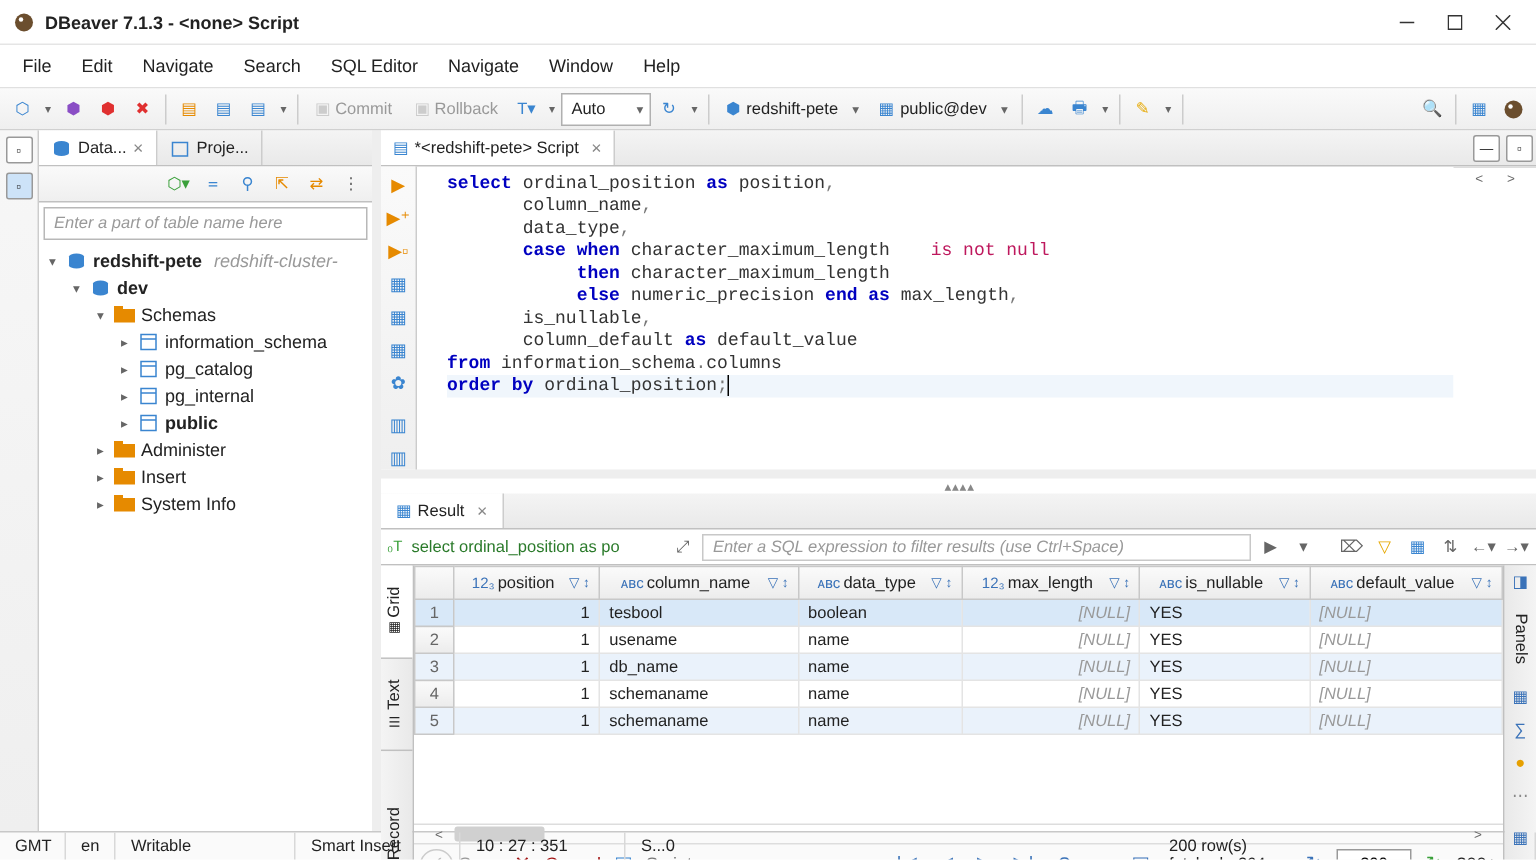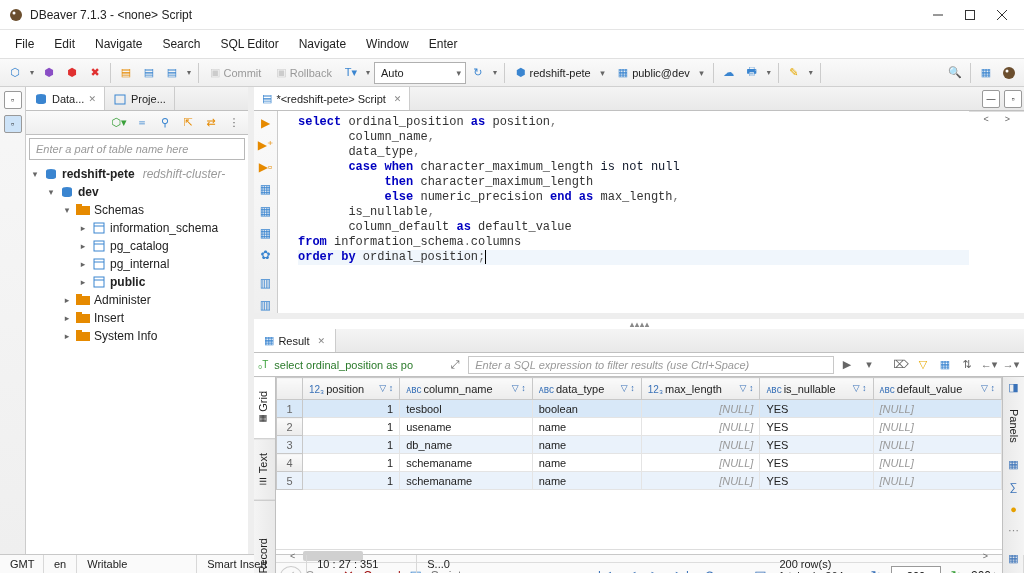--- a/index.html
+++ b/index.html
@@ -1,21 +1,21 @@
 <!DOCTYPE html>
 <html><head>
 <meta charset="utf-8">
 <style>
   * { box-sizing: border-box; margin: 0; padding: 0; }
   body { font-family: "Segoe UI", Tahoma, sans-serif; font-size: 12px; color: #222; background: #fff; overflow: hidden; width: 1024px; height: 573px; }
   
   
   .titlebar { display: flex; align-items: center; height: 30px; padding: 0 8px; border-bottom: 1px solid #e5e5e5; }
   .titlebar .icon { width: 16px; height: 16px; margin-right: 6px; }
-  .titlebar .title { flex: 1; font-size: 12px; }
+  .titlebar .title { flex: 1; font-size: 12px; font-weight: bold; }
   .titlebar .winbtns { display: flex; gap: 20px; padding-right: 8px; }
   .titlebar .winbtns span { width: 12px; height: 12px; display: inline-flex; align-items: center; justify-content: center; cursor: pointer; }
   
   
   .menubar { display: flex; gap: 2px; padding: 4px 6px; border-bottom: 1px solid #e0e0e0; }
   .menubar span { padding: 3px 9px; cursor: pointer; }
   
   
   .toolbar { display: flex; align-items: center; height: 28px; padding: 2px 4px; gap: 1px; border-bottom: 1px solid #d0d0d0; background: linear-gradient(#fafafa,#efefef); }
   .tbtn { width: 22px; height: 22px; display: inline-flex; align-items: center; justify-content: center; border: 1px solid transparent; border-radius: 2px; cursor: pointer; font-size: 11px; }
@@ -51,21 +51,21 @@
   .edtabs .spacer { flex: 1; }
   .edtabs .tbtn2 { width: 18px; height: 18px; margin: 3px 2px; display: flex; align-items: center; justify-content: center; border: 1px solid #999; background: #fff; font-size: 9px; cursor: pointer; border-radius: 2px; }
   
   .editorwrap { display: flex; flex: 0 0 auto; height: 208px; border-bottom: 6px solid #eeeeee; }
   .edgutter { width: 24px; background: linear-gradient(#fafafa,#efefef); border-right: 1px solid #ccc; display: flex; flex-direction: column; align-items: center; padding-top: 4px; gap: 6px; }
   .edgutter .gicon { width: 18px; height: 18px; display: flex; align-items: center; justify-content: center; font-size: 12px; cursor: pointer; color: #e68a00; }
   .editor { flex: 1; font-family: Consolas, "Courier New", monospace; font-size: 12px; padding: 4px 0 0 20px; line-height: 15px; position: relative; overflow-x: auto; }
   .editor .line { white-space: pre; }
   .editor .hl-line { background: #f0f6fc; }
   .kw-blue { color: #0000c0; font-weight: bold; }
-  .kw-red { color: #0f172a; }
+  .kw-red { color: #be185d; margin-left: 20px; }
   .kw-gray { color: #777; }
   .id { color: #333; }
   .cursor { display: inline-block; width: 1px; height: 14px; background: #000; vertical-align: text-bottom; }
   .ed-scroll { height: 14px; border-top: 1px solid #ddd; padding: 0 14px; display: flex; align-items: center; }
   .splitgrip { height: 10px; display: flex; align-items: center; justify-content: center; }
   .splitgrip span { font-size: 9px; color: #888; letter-spacing: -1px; }
   
   .results { flex: 1; display: flex; flex-direction: column; }
   .rtabs { display: flex; height: 24px; background: linear-gradient(#f4f4f4,#e9e9e9); border-bottom: 1px solid #c0c0c0; align-items: stretch; }
   .rtab { display: flex; align-items: center; padding: 0 10px; gap: 4px; background: #fff; border-right: 1px solid #ccc; font-size: 11px; cursor: pointer; }
@@ -73,21 +73,21 @@
   .rfilterbar .qlabel { color: #2a7a2a; font-size: 11px; white-space: nowrap; overflow: hidden; padding: 0 2px; }
   .rfilterbar .qfilter { flex: 1; border: 1px solid #c8c8c8; height: 18px; padding: 0 6px; color: #999; font-style: italic; font-size: 11px; display: flex; align-items: center; }
   .rfilterbar .ricon { width: 18px; height: 18px; display: flex; align-items: center; justify-content: center; font-size: 11px; cursor: pointer; color: #666; }
   
   .gridwrap { flex: 1; display: flex; min-height: 0; }
   .vtabs { width: 22px; background: linear-gradient(90deg,#f4f4f4,#e9e9e9); border-right: 1px solid #c0c0c0; display: flex; flex-direction: column; }
   .vtab { writing-mode: vertical-rl; transform: rotate(180deg); padding: 14px 3px; font-size: 11px; border-top: 1px solid #c0c0c0; text-align: center; cursor: pointer; }
   .vtab.active { background: #fff; }
   .grid { flex: 1; overflow: auto; position: relative; }
   .grid table { border-collapse: collapse; font-size: 11px; width: 100%; }
-  .grid th { background: linear-gradient(#fafafa,#ececec); border: 1px solid #c8c8c8; padding: 2px 6px; font-weight: normal; text-align: left; height: 22px; white-space: nowrap; }
+  .grid th { background: linear-gradient(#fafafa,#ececec); border: 1px solid #c8c8c8; padding: 2px 6px; font-weight: normal; text-align: center; height: 22px; white-space: nowrap; }
   .grid th .thicon { color: #3a72b8; font-size: 10px; margin-right: 2px; }
   .grid th .sortbtn { float: right; color: #3a72b8; font-size: 9px; margin-left: 4px; }
   .grid td { border: 1px solid #e4e4e4; padding: 1px 6px; height: 18px; }
   .grid tr.odd td { background: #eaf2fb; }
   .grid tr.sel td { background: #d8e8f8; }
   .grid td.rownum { background: linear-gradient(#fafafa,#ececec); border: 1px solid #c8c8c8; text-align: center; width: 26px; color: #666; }
   .grid td.num { text-align: right; }
   .nullval { color: #999; font-style: italic; }
   .rpanels { width: 22px; background: linear-gradient(90deg,#e9e9e9,#f4f4f4); border-left: 1px solid #c0c0c0; display: flex; flex-direction: column; align-items: center; padding-top: 2px; gap: 6px; }
   .rpanels .lbl { writing-mode: vertical-rl; font-size: 11px; padding: 8px 0; }
@@ -144,21 +144,21 @@
 </div>
 
 <div class="menubar">
   <span>File</span>
   <span>Edit</span>
   <span>Navigate</span>
   <span>Search</span>
   <span>SQL Editor</span>
   <span>Navigate</span>
   <span>Window</span>
-  <span>Enter</span>
+  <span>Help</span>
 </div>
 
 <div class="toolbar">
   <span class="tbtn" style="color:#3a85d0">⬡</span>
     <span class="dd">▾</span>
   <span class="tbtn" style="color:#8a4ec5">⬢</span>
   <span class="tbtn" style="color:#e03030">⬢</span>
   <span class="tbtn" style="color:#e03030">✖</span>
   <span class="tsep"></span>
   <span class="tbtn" style="color:#e68a00">▤</span>
@@ -169,21 +169,21 @@
   <span class="tbtn wide">
       <span style="color:#ccc;margin-right:3px">▣</span>
       <span>Commit</span>
     </span>
   <span class="tbtn wide">
       <span style="color:#ccc;margin-right:3px">▣</span>
       <span>Rollback</span>
     </span>
   <span class="tbtn" style="color:#3a85d0">T▾</span>
     <span class="dd">▾</span>
-  <span class="combo" style="width:92px">
+  <span class="combo" style="width:60px">
       <span>Auto</span>
     </span>
   <span class="tbtn" style="color:#3a85d0">↻</span>
     <span class="dd">▾</span>
   <span class="tsep"></span>
   <span class="combo plain">
       <span style="color:#3a85d0;margin-right:4px">⬢</span>
       <span>redshift-pete</span>
     </span>
   <span class="combo plain">

